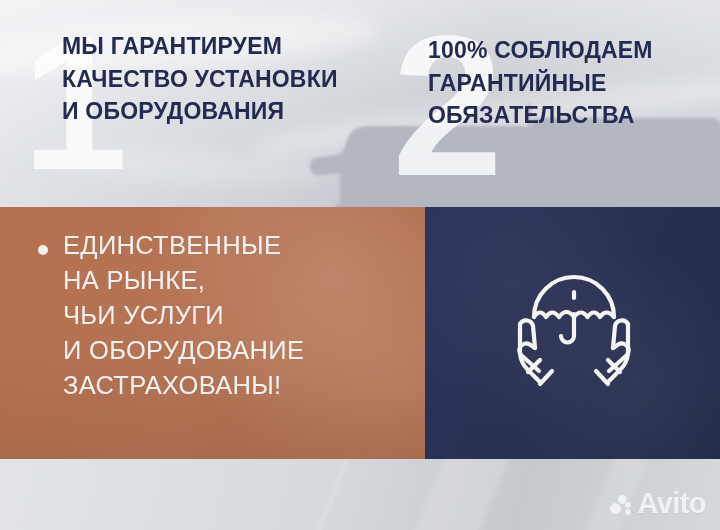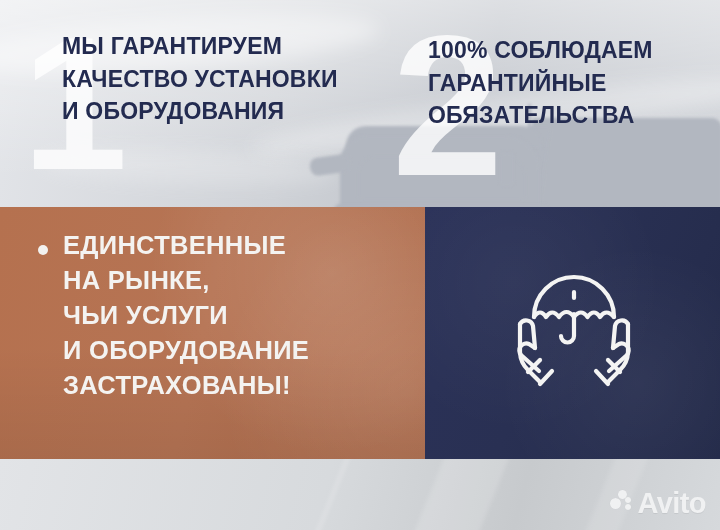--- a/index.html
+++ b/index.html
@@ -108,21 +108,21 @@
     left: 38px; top: 245px;
     width: 10px; height: 10px;
     border-radius: 50%;
     background: #f2f1ef;
   }
   .bullet-copy {
     position: absolute;
     left: 63px; top: 228px;
     width: 350px;
     color: #f4f3f1;
-    font-weight: 700;
+    font-weight: 400;
     font-size: 25.5px;
     line-height: 1.37;
     letter-spacing: 0.3px;
     text-transform: uppercase;
     white-space: pre-line;
   }
 
   
   .icon-wrap {
     position: absolute;
@@ -145,21 +145,21 @@
     filter: blur(2px);
   }
   .bs1 { left: 330px; top: -20px; width: 2px; height: 120px; transform: rotate(22deg); }
   .bs2 { left: 430px; top: -30px; width: 60px; height: 140px; transform: rotate(22deg); opacity:.45 }
   .bs3 { left: 600px; top: -30px; width: 30px; height: 140px; transform: rotate(22deg); opacity:.35 }
 
   .watermark {
     position: absolute;
     right: 14px; top: 489px;
     display: flex;
-    align-items: flex-start;
+    align-items: flex-end;
     gap: 4px;
     opacity: 0.92;
   }
   .wm-dots { position: relative; width: 24px; height: 24px; }
   .wm-dots span { position: absolute; border-radius: 50%; background: #f3f4f5; box-shadow: 0 0 1px rgba(0,0,0,.12); }
   .wm-d1 { left: 0;   top: 9px;  width: 11px; height: 11px; }
   .wm-d2 { left: 8px;  top: 1px;  width: 9px;  height: 9px; }
   .wm-d3 { left: 15px; top: 8px;  width: 6px;  height: 6px; }
   .wm-d4 { left: 15px; top: 15px; width: 6px;  height: 6px; }
   .wm-text {

